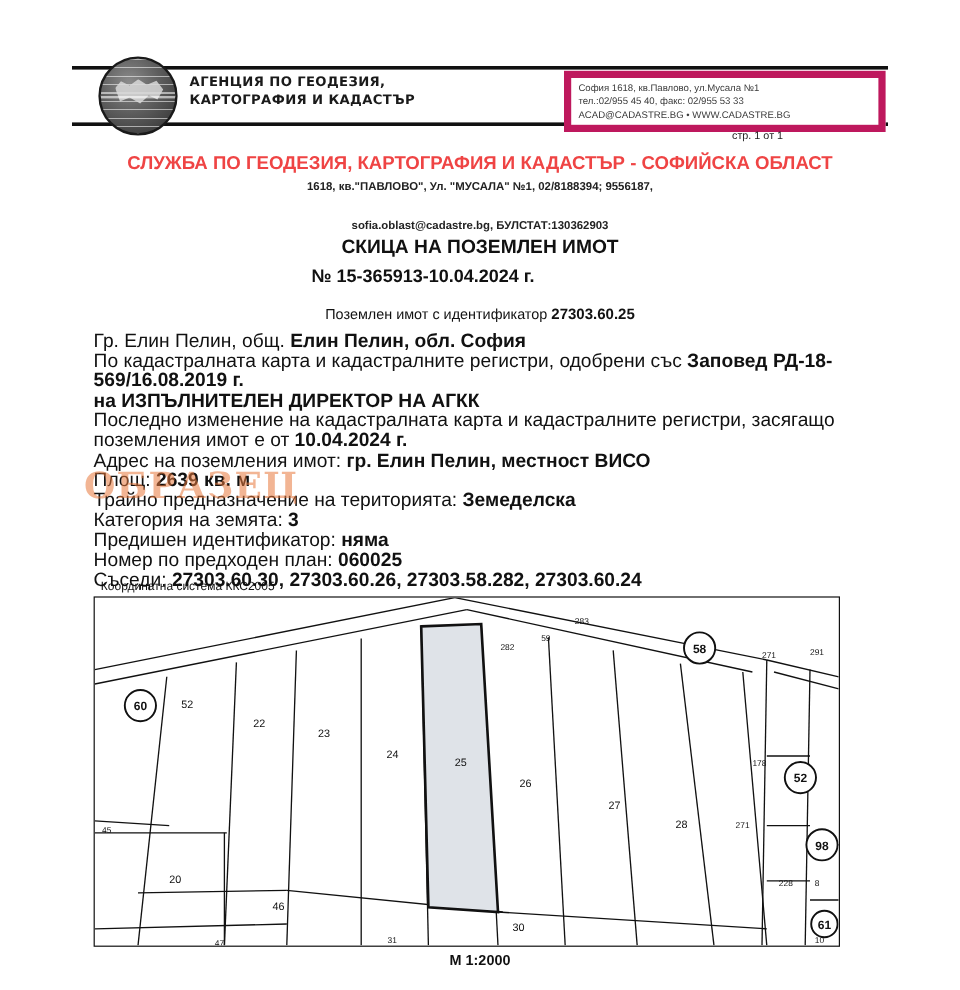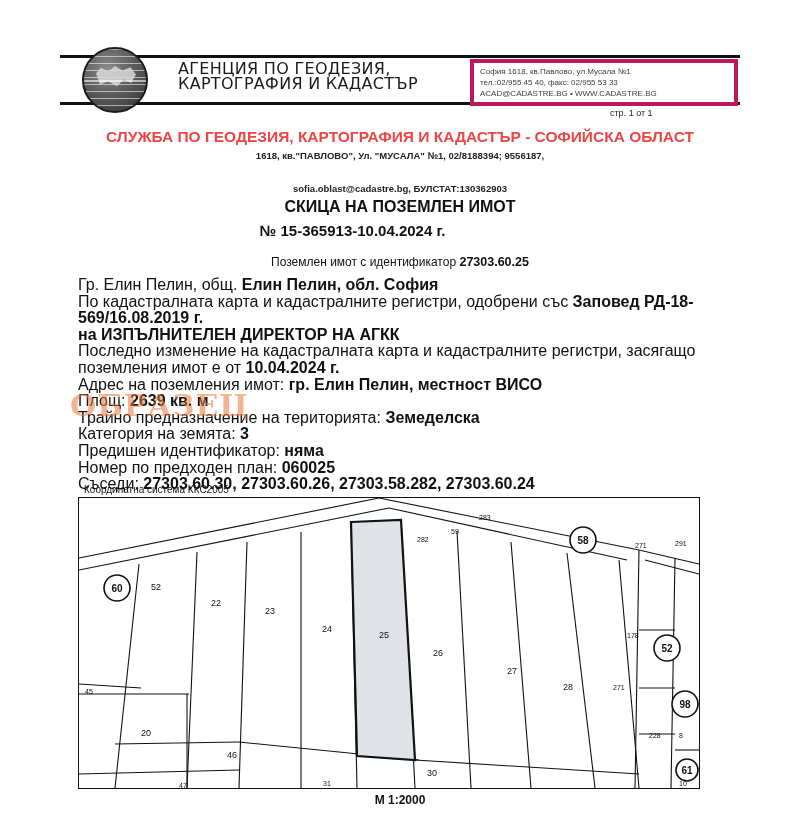--- a/index.html
+++ b/index.html
@@ -68,34 +68,33 @@
     content: "";
     position: absolute;
     left: 0; top: 31px;
     width: 66px; height: 2px;
     background: rgba(255,255,255,.6);
   }
   .agency-name {
     position: absolute;
     left: 98px;
     top: 6px;
-    font-size: 16px;
-    font-weight: normal;
+    font-size: 11px;
+    font-weight: bold;
     line-height: 15px;
     letter-spacing: .3px;
     color: #1a1a1a;
     font-family: "DejaVu Sans", sans-serif;
-    margin-left: 20px;
   }
   .contact-box {
     position: absolute;
     left: 410px;
     top: 4px;
     width: 268px;
-    border: 4px solid #be185d;
+    border: 6px solid #be185d;
     box-sizing: border-box;
     padding: 3px 6px;
     font-size: 8px;
     line-height: 11px;
     color: #3b3b3b;
     background: #fff;
   }
   .page-counter {
     position: absolute;
     left: 610px;

